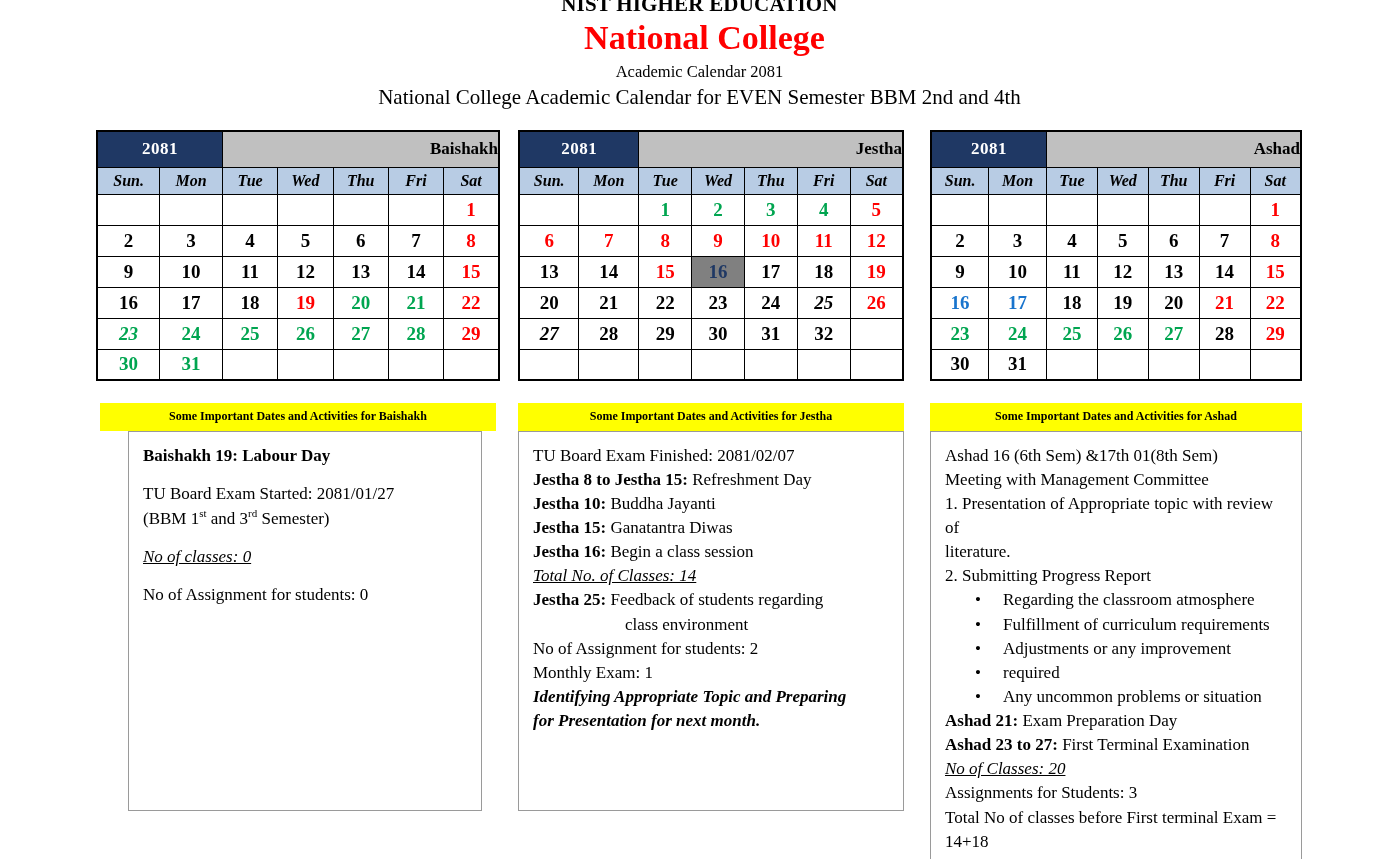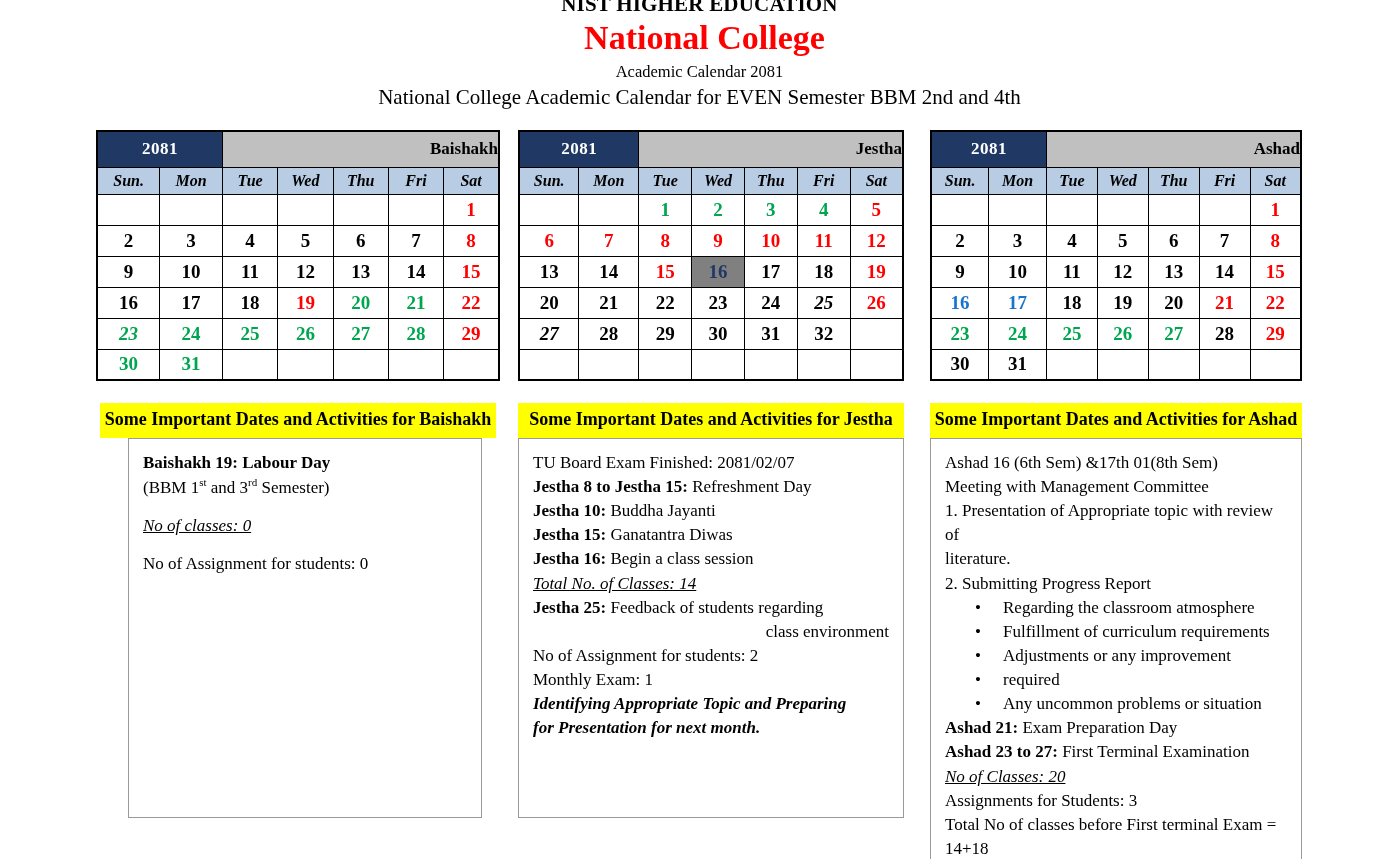--- a/index.html
+++ b/index.html
@@ -73,21 +73,21 @@
   td.day.hl      { background: #808080; }
 
   
   col.w-sun { width: 15.6%; }
   col.w-mon { width: 15.6%; }
   col.w-rest { width: 13.76%; }
 
   
   .banner {
     background: #ffff00; color: #000;
-    font-weight: bold; font-size: 18px;
+    font-weight: bold; font-size: 12px;
     text-align: center; line-height: 1.22;
     padding: 6px 4px 7px;
     margin-top: 22px;
   }
   .col-baishakh .banner { margin-left: 4px; margin-right: 4px; }
 
   
   .notes {
     border: 1px solid #9a9a9a;
     background: #fff;
@@ -95,21 +95,21 @@
     font-size: 17px; line-height: 1.42; color: #000;
     min-height: 380px;
   }
   .col-baishakh .notes { margin-left: 32px; margin-right: 18px; }
   .notes p { margin: 0; }
   .notes .sp { margin-top: 14px; }
   .b { font-weight: bold; }
   .bi { font-weight: bold; font-style: italic; }
   .ui { font-style: italic; text-decoration: underline; }
   sup { font-size: 11px; vertical-align: super; }
-  .indent { padding-left: 92px; text-align: right; }
+  .indent { padding-left: 92px; }
   ul.bullets { margin: 0; padding-left: 30px; list-style: none; }
   ul.bullets li { position: relative; padding-left: 28px; }
   ul.bullets li::before {
     content: "\2022"; position: absolute; left: 0; top: 0;
     font-size: 17px;
   }
 </style>
 </head>
 <body>
 
@@ -205,20 +205,21 @@
               <td class="day"></td>
               <td class="day"></td>
             </tr>
           </tbody>
       </table>
 
       <div class="banner">Some Important Dates and Activities for Baishakh</div>
 
       <div class="notes">
         <p class="b">Baishakh 19: Labour Day</p>
+        <p class="sp">TU Board Exam Started:  2081/01/27</p>
         <p><span>(BBM 1</span><sup>st</sup><span> and 3</span><sup>rd</sup><span> Semester)</span></p>
         <p class="sp ui">No of classes:  0</p>
         <p class="sp">No of Assignment for students: 0</p>
       </div>
     </div>
 
     <div class="col col-jestha">
       <table class="cal">
         <colgroup>
           <col class="w-sun">

